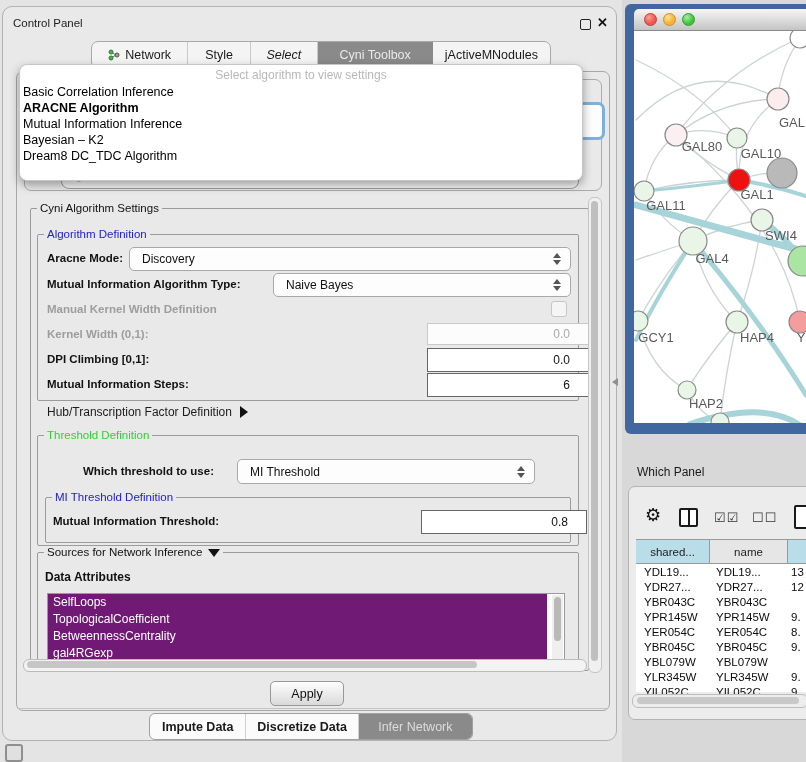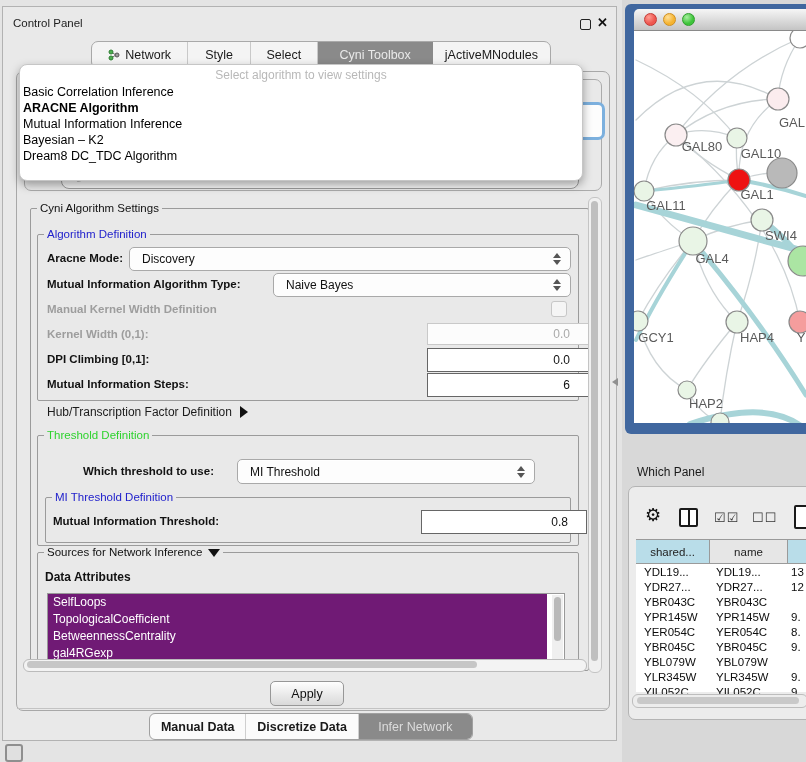--- a/index.html
+++ b/index.html
@@ -1,21 +1,21 @@
 <!DOCTYPE html>
 <html><head>
 <meta charset="utf-8">
 <style>
   html,body{margin:0;padding:0;}
   #root{position:relative;width:806px;height:762px;background:#d8d8d8;overflow:hidden;
         font-family:"Liberation Sans",sans-serif;color:#111;}
   .abs{position:absolute;}
   
   #left-bg{left:0;top:0;width:622px;height:762px;background:#e4e4e4;}
-  #cpanel{left:2px;top:6px;width:613px;height:733px;background:#e9e9e9;border:1px solid #b2b2b2;border-radius:0;}
+  #cpanel{left:2px;top:6px;width:613px;height:733px;background:#e9e9e9;border:1px solid #b2b2b2;border-radius:10px;}
   #cp-title{left:10px;top:10px;font-size:11.5px;color:#1d1d1d;}
   #cp-float{left:577px;top:12px;width:9px;height:9px;border:1.5px solid #222;border-radius:2px;}
   #cp-close{left:594px;top:8px;font-size:13px;font-weight:bold;color:#111;}
   
   #tabstrip{left:88px;top:34px;width:458px;height:26px;background:#f4f4f4;border:1px solid #a9a9a9;border-radius:7px;display:flex;overflow:hidden;}
   .cp-tab{display:flex;align-items:center;justify-content:center;font-size:12.5px;color:#1a1a1a;border-right:1px solid #c9c9c9;gap:5px;}
   .cp-tab:last-child{border-right:none;}
   .cp-tab.selected{background:#8a8a8a;color:#e9e9e9;border-right:none;}
   
   #content{left:13px;top:64px;width:592px;height:638px;background:#e9e9e9;border:1px solid #a8a8a8;border-radius:7px;}
@@ -117,21 +117,21 @@
           <line x1="3" y1="9" x2="8" y2="6" stroke="#777" stroke-width="1"></line>
           <circle cx="3" cy="3" r="2" fill="#4caf50" stroke="#2e7d32"></circle>
           <circle cx="3" cy="9" r="2" fill="#4caf50" stroke="#2e7d32"></circle>
           <circle cx="9" cy="6" r="2" fill="#9e9e9e" stroke="#555"></circle>
         </svg>
         <span>Network</span>
       </div>
       <div class="cp-tab" style="width:62px;">
         <span>Style</span>
       </div>
-      <div class="cp-tab" style="width:66px;">
+      <div class="cp-tab" style="width:66px;font-style:italic;">
         <span>Select</span>
       </div>
       <div class="cp-tab selected" style="width:116px;">
         <span>Cyni Toolbox</span>
       </div>
       <div class="cp-tab" style="width:118px;">
         <span>jActiveMNodules</span>
       </div>
     </div>
 
@@ -238,21 +238,21 @@
         <div id="h-thumb"></div>
       </div>
 
     <div class="abs" id="apply-btn">
         <span>Apply</span>
       </div>
     <div class="abs" id="divider-bottom"></div>
 
     <div class="abs" id="btabstrip">
       <div class="b-tab" style="width:96px;">
-          <span>Manual Data</span>
+          <span>Impute Data</span>
         </div>
       <div class="b-tab" style="width:112px;">
           <span>Discretize Data</span>
         </div>
       <div class="b-tab selected" style="width:114px;">
           <span>Infer Network</span>
         </div>
     </div>
   </div>
   <div class="abs" id="corner-icon"></div>

